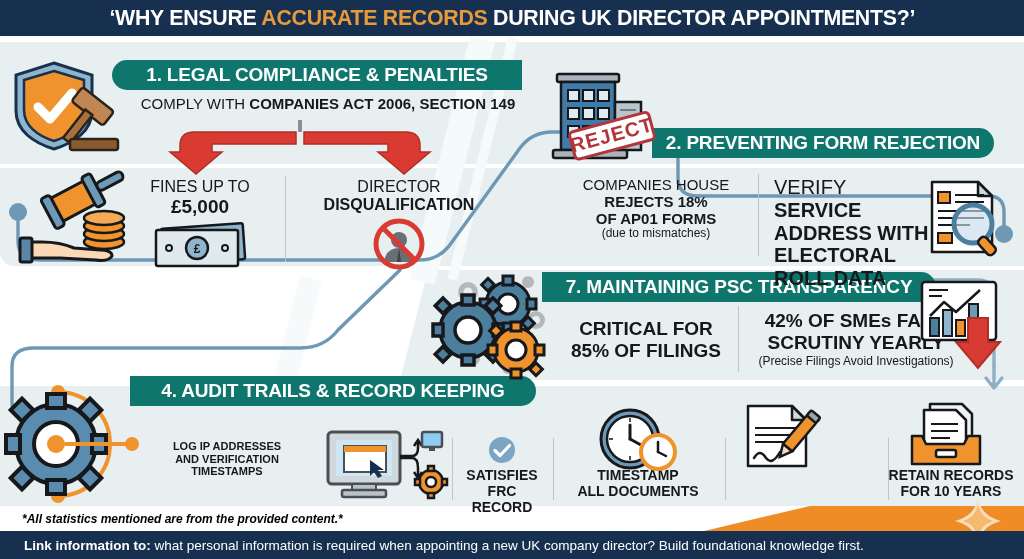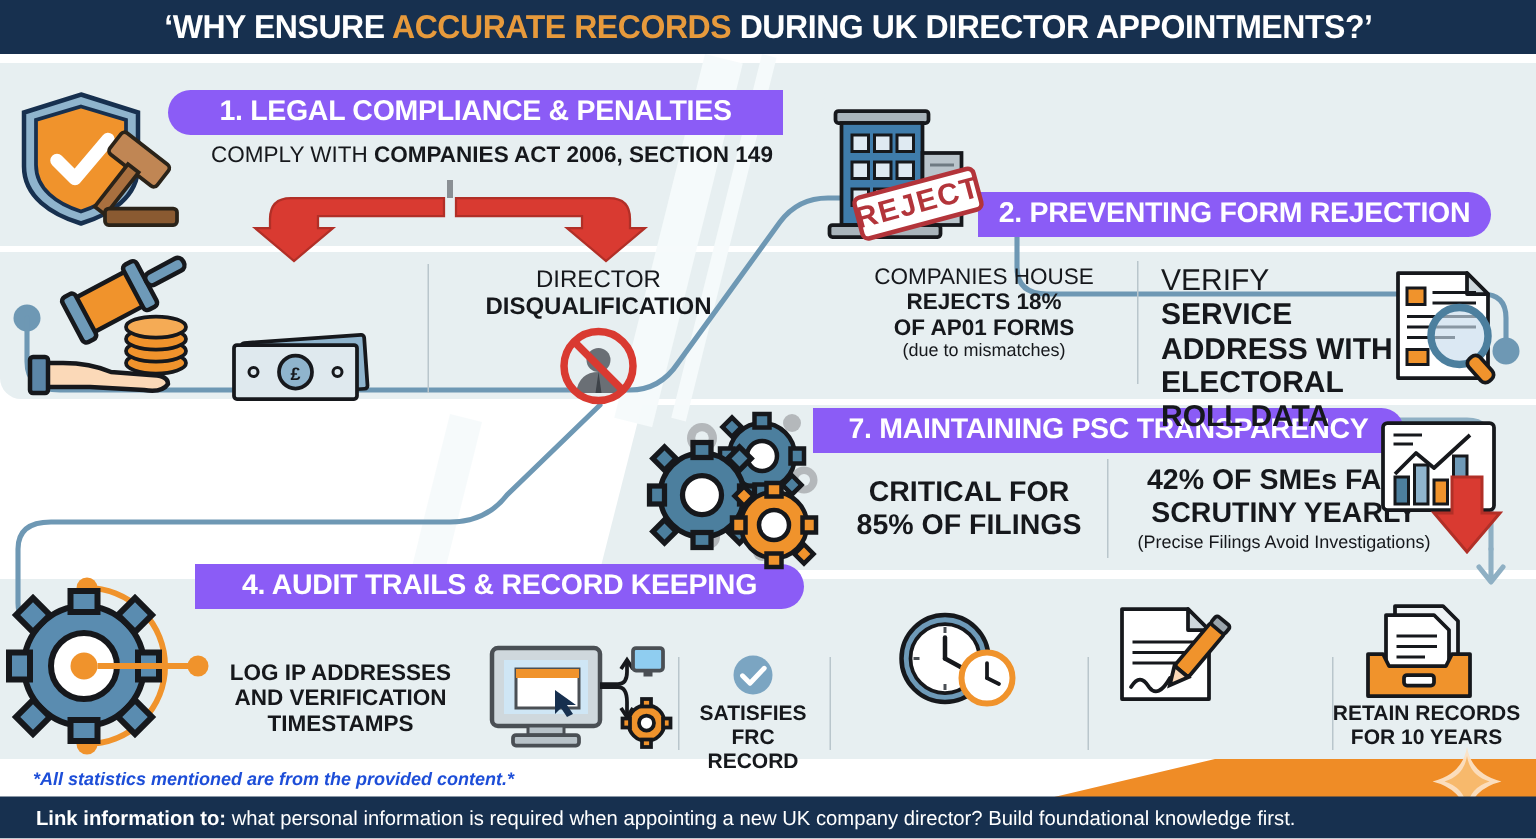--- a/index.html
+++ b/index.html
@@ -47,21 +47,21 @@
   .panel-4 { left: 0; top: 386px; width: 1024px; height: 120px; }
 
   .band-white { position: absolute; background: #ffffff; z-index: 4; }
 
   
   .stripe { position: absolute; background: #f6fafb; z-index: 6; opacity: .95; }
 
   
   .banner {
     position: absolute; z-index: 22;
-    background: #8b5cf6;
+    background: #0f766e;
     color: #fff;
     height: 30px;
     display: flex; align-items: center; justify-content: center;
     border-radius: 15px;
     padding: 0 20px;
     font-weight: bold; font-size: 19px; letter-spacing: -0.2px;
     white-space: nowrap;
     font-family: "Liberation Sans Narrow", "Liberation Sans", sans-serif;
   }
   .banner.sq-left  { border-radius: 0 15px 15px 0; }
@@ -75,21 +75,21 @@
     font-family: "Liberation Sans Narrow", "Liberation Sans", sans-serif;
   }
   .fact .lt { font-weight: normal; }
   .fact .bd { font-weight: bold; }
   .fact .sub { font-size: 12px; font-weight: normal; }
   .divider { position: absolute; width: 1px; background: #b9c6cc; z-index: 24; }
 
   
   .note {
     position: absolute; left: 22px; top: 512px; z-index: 40;
-    font-size: 12px; font-style: italic; font-weight: bold; color: #1d4ed8;
+    font-size: 12px; font-style: italic; font-weight: bold; color: #000000;
     font-family: "Liberation Sans Narrow", "Liberation Sans", sans-serif;
   }
   .orange-band {
     position: absolute; left: 0; top: 506px; width: 1024px; height: 26px;
     background: #ef8c26; z-index: 12;
     clip-path: polygon(0 26px, 700px 26px, 810px 0, 1024px 0, 1024px 26px, 0 26px);
   }
   .sparkle { position: absolute; left: 955px; top: 498px; width: 46px; height: 46px; z-index: 30; }
   .bottom-bar {
     position: absolute; left: 0; top: 531px; width: 1024px; height: 28px;
@@ -187,20 +187,24 @@
     <g>
       <ellipse cx="84" cy="62" rx="20" ry="7" fill="#f0932c" stroke="#16181c" stroke-width="2.5"></ellipse>
       <ellipse cx="84" cy="54" rx="20" ry="7" fill="#f0932c" stroke="#16181c" stroke-width="2.5"></ellipse>
       <ellipse cx="84" cy="46" rx="20" ry="7" fill="#f0932c" stroke="#16181c" stroke-width="2.5"></ellipse>
       <ellipse cx="84" cy="38" rx="20" ry="7" fill="#f5ab55" stroke="#16181c" stroke-width="2.5"></ellipse>
     </g>
     <path d="M4 78 L4 62 L22 62 Q40 62 54 68 L80 70 Q92 70 92 76 Q88 82 76 80 L40 78 Z" fill="#fbd9b8" stroke="#16181c" stroke-width="3" stroke-linejoin="round"></path>
     <rect x="0" y="58" width="12" height="24" rx="2" fill="#5b86a8" stroke="#16181c" stroke-width="3"></rect>
   </svg>
 
+  <div class="fact" style="left:130px;top:178px;width:140px;font-size:16px;">
+    <div class="lt">FINES UP TO</div>
+    <div class="bd" style="font-size:19px;">£5,000</div>
+  </div>
   <svg class="ic" style="left:152px;top:222px;width:96px;height:48px;" viewBox="0 0 96 48">
     <rect x="10" y="4" width="82" height="36" rx="2" fill="#8fb4cd" stroke="#16181c" stroke-width="2.5" transform="rotate(-4 50 22)"></rect>
     <rect x="4" y="8" width="82" height="36" rx="2" fill="#dfe9ee" stroke="#16181c" stroke-width="2.5"></rect>
     <circle cx="45" cy="26" r="11" fill="#8fb4cd" stroke="#16181c" stroke-width="2.5"></circle>
     <text x="45" y="31" font-size="12" font-weight="bold" text-anchor="middle" fill="#16181c" font-family="Liberation Sans, sans-serif">£</text>
     <circle cx="17" cy="26" r="3" fill="none" stroke="#16181c" stroke-width="2"></circle>
     <circle cx="73" cy="26" r="3" fill="none" stroke="#16181c" stroke-width="2"></circle>
   </svg>
 
   <div class="divider" style="left:285px;top:176px;height:86px;"></div>
@@ -374,21 +378,21 @@
       </g>
       <circle r="22" fill="#ffffff" stroke="#16181c" stroke-width="4"></circle>
       <circle r="9" fill="#f0932c"></circle>
     </g>
     <line x1="59" y1="58" x2="124" y2="58" stroke="#f0932c" stroke-width="4"></line>
     <circle cx="126" cy="58" r="7" fill="#f0932c"></circle>
   </svg>
 
   <div class="banner sq-left" style="left:130px;top:376px;width:406px;">4. AUDIT TRAILS &amp; RECORD KEEPING</div>
 
-  <div class="fact" style="left:134px;top:440px;width:186px;font-size:15px;">
+  <div class="fact" style="left:134px;top:440px;width:186px;font-size:11px;">
     <div class="bd" style="white-space:pre-line;">LOG IP ADDRESSES
 AND VERIFICATION
 TIMESTAMPS</div>
   </div>
 
   <svg class="ic" style="left:326px;top:428px;width:118px;height:74px;" viewBox="0 0 118 74">
     <rect x="2" y="4" width="72" height="52" rx="4" fill="#cfd8dd" stroke="#4a4f54" stroke-width="3"></rect>
     <rect x="10" y="12" width="56" height="36" fill="#cfe6f5"></rect>
     <rect x="18" y="18" width="42" height="26" fill="#ffffff" stroke="#4a4f54" stroke-width="2"></rect>
     <rect x="18" y="18" width="42" height="6" fill="#f0932c"></rect>
@@ -434,20 +438,24 @@
         <line x1="34" y1="48" x2="34" y2="52"></line>
       <line x1="13" y1="31" x2="17" y2="31"></line>
         <line x1="51" y1="31" x2="55" y2="31"></line>
     </g>
     <line x1="34" y1="31" x2="34" y2="17" stroke="#16181c" stroke-width="3" stroke-linecap="round"></line>
     <line x1="34" y1="31" x2="45" y2="37" stroke="#16181c" stroke-width="3" stroke-linecap="round"></line>
     <circle cx="62" cy="44" r="17" fill="#ffffff" stroke="#f0932c" stroke-width="4"></circle>
     <line x1="62" y1="44" x2="62" y2="34" stroke="#16181c" stroke-width="2.5" stroke-linecap="round"></line>
     <line x1="62" y1="44" x2="70" y2="48" stroke="#16181c" stroke-width="2.5" stroke-linecap="round"></line>
   </svg>
+  <div class="fact" style="left:558px;top:468px;width:160px;font-size:14px;">
+    <div class="bd" style="white-space:pre-line;">TIMESTAMP
+ALL DOCUMENTS</div>
+  </div>
 
   <div class="divider" style="left:725px;top:438px;height:62px;"></div>
 
   <svg class="ic" style="left:740px;top:404px;width:76px;height:66px;" viewBox="0 0 76 66">
     <path d="M8 2 H52 L66 16 V62 H8 Z" fill="#ffffff" stroke="#16181c" stroke-width="2.5" stroke-linejoin="round"></path>
     <path d="M52 2 V16 H66 Z" fill="#cfd8dd" stroke="#16181c" stroke-width="2.5" stroke-linejoin="round"></path>
     <g stroke="#16181c" stroke-width="2">
       <line x1="15" y1="24" x2="56" y2="24"></line>
         <line x1="15" y1="31" x2="56" y2="31"></line>
       <line x1="15" y1="38" x2="46" y2="38"></line>

